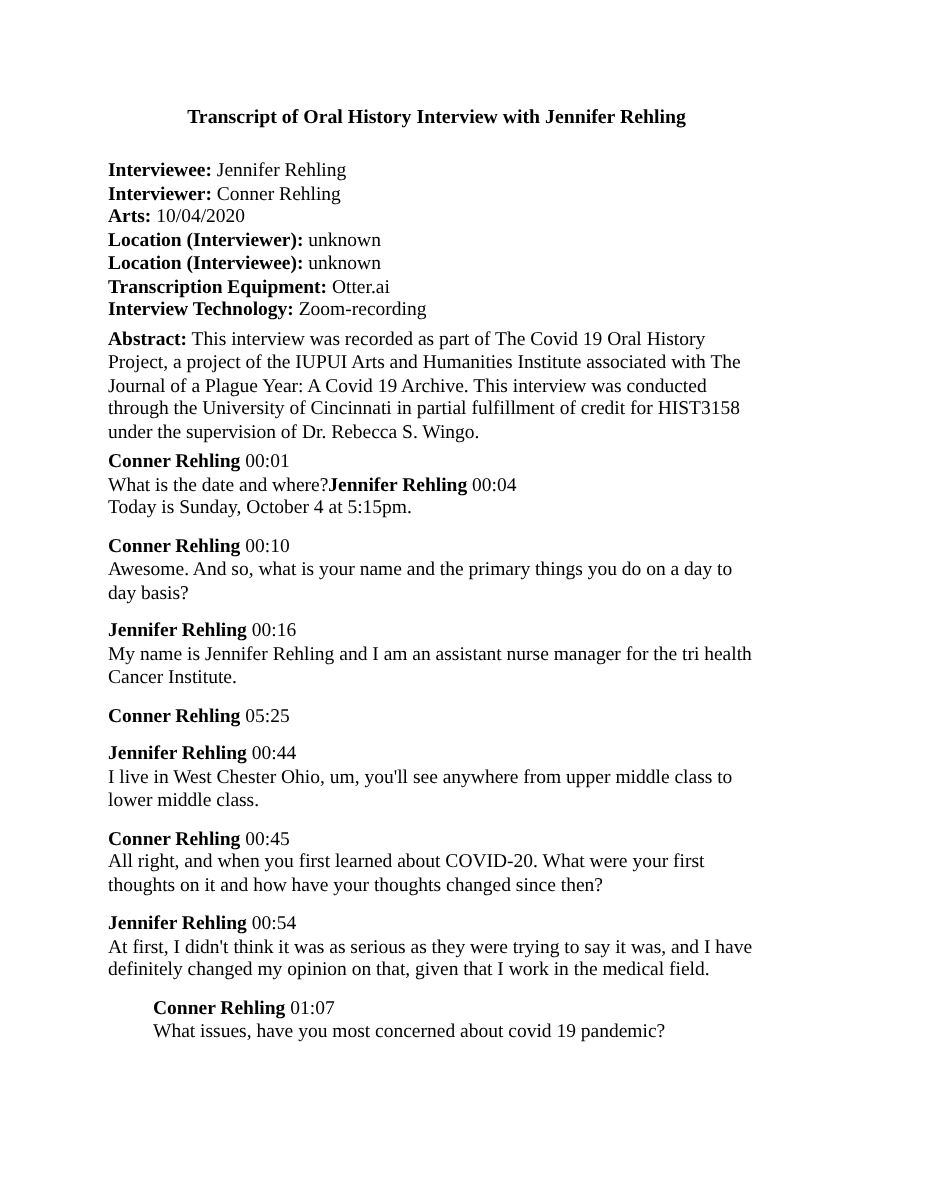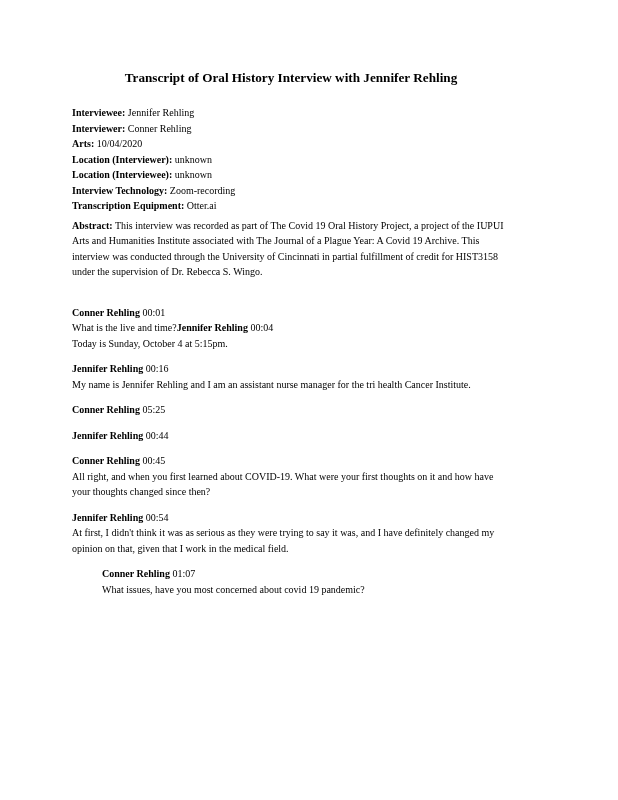--- a/index.html
+++ b/index.html
@@ -19,28 +19,28 @@
     overflow: hidden;
   }
   .doc-title {
     font-size: 13.2px;
     line-height: 16px;
     font-weight: bold;
     text-align: center;
     margin: 0 0 19px 0;
   }
   .body-text, .meta-line, .entry div, .abstract {
-    font-size: 10px;
+    font-size: 13px;
     line-height: 15.5px;
   }
   .meta-block {
     margin: 0 0 4px 0;
   }
   .abstract {
-    margin: 0 0 25px 0;
+    margin: 0 0 4px 0;
     font-family: Liberation Serif, serif;
   }
   .entry {
     margin: 0 0 10px 0;
   }
   .entry:last-child {
     margin-bottom: 0;
     margin-left: 30px;
   }
   strong {
@@ -53,49 +53,54 @@
 <div class="page">
 
   <h1 class="doc-title">Transcript of Oral History Interview with Jennifer Rehling</h1>
 
   <div class="meta-block">
     <div class="meta-line"><strong>Interviewee:</strong> <span>Jennifer Rehling</span></div>
     <div class="meta-line"><strong>Interviewer:</strong> <span>Conner Rehling</span></div>
     <div class="meta-line"><strong>Arts:</strong> <span>10/04/2020</span></div>
     <div class="meta-line"><strong>Location (Interviewer):</strong> <span>unknown</span></div>
     <div class="meta-line"><strong>Location (Interviewee):</strong> <span>unknown</span></div>
+    <div class="meta-line"><strong>Transcription Equipment:</strong> <span>Otter.ai</span></div>
     <div class="meta-line"><strong>Interview Technology:</strong> <span>Zoom-recording</span></div>
-    <div class="meta-line"><strong>Transcription Equipment:</strong> <span>Otter.ai</span></div>
   </div>
 
   <p class="abstract"><strong>Abstract:</strong> <span>This interview was recorded as part of The Covid 19 Oral History Project, a project of the IUPUI Arts and Humanities Institute associated with The Journal of a Plague Year: A Covid 19 Archive. This interview was conducted through the University of Cincinnati in partial fulfillment of credit for HIST3158 under the supervision of Dr. Rebecca S. Wingo.</span></p>
 
   <div class="entry">
     <div><strong>Conner Rehling</strong> <span>00:01</span></div>
-    <div><span>What is the live and time?</span><strong>Jennifer Rehling</strong> <span>00:04</span></div>
+    <div><span>What is the date and where?</span><strong>Jennifer Rehling</strong> <span>00:04</span></div>
     <div>Today is Sunday, October 4 at 5:15pm.</div>
   </div>
 
+  <div class="entry">
+    <div><strong>Conner Rehling</strong> <span>00:10</span></div>
+    <div>Awesome. And so, what is your name and the primary things you do on a day to day basis?</div>
+  </div>
 
   <div class="entry">
     <div><strong>Jennifer Rehling</strong> <span>00:16</span></div>
     <div>My name is Jennifer Rehling and I am an assistant nurse manager for the tri health Cancer Institute.</div>
   </div>
 
   <div class="entry">
     <div><strong>Conner Rehling</strong> <span>05:25</span></div>
   </div>
 
   <div class="entry">
     <div><strong>Jennifer Rehling</strong> <span>00:44</span></div>
+    <div>I live in West Chester Ohio, um, you'll see anywhere from upper middle class to lower middle class.</div>
   </div>
 
   <div class="entry">
     <div><strong>Conner Rehling</strong> <span>00:45</span></div>
-    <div>All right, and when you first learned about COVID-19. What were your first thoughts on it and how have your thoughts changed since then?</div>
+    <div>All right, and when you first learned about COVID-20. What were your first thoughts on it and how have your thoughts changed since then?</div>
   </div>
 
   <div class="entry">
     <div><strong>Jennifer Rehling</strong> <span>00:54</span></div>
     <div>At first, I didn't think it was as serious as they were trying to say it was, and I have definitely changed my opinion on that, given that I work in the medical field.</div>
   </div>
 
   <div class="entry">
     <div><strong>Conner Rehling</strong> <span>01:07</span></div>
     <div>What issues, have you most concerned about covid 19 pandemic?</div>

